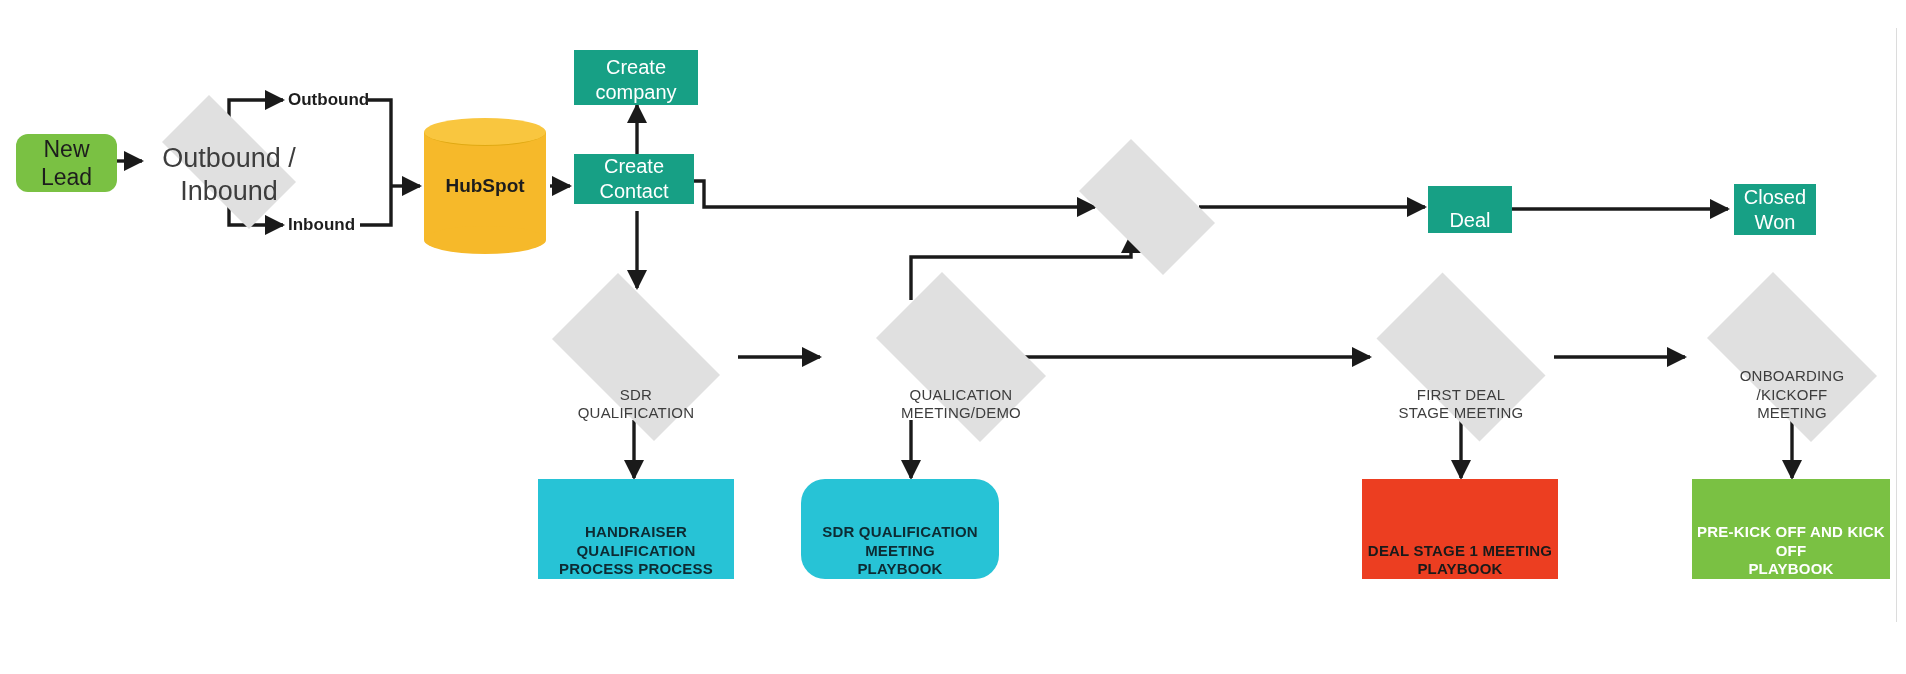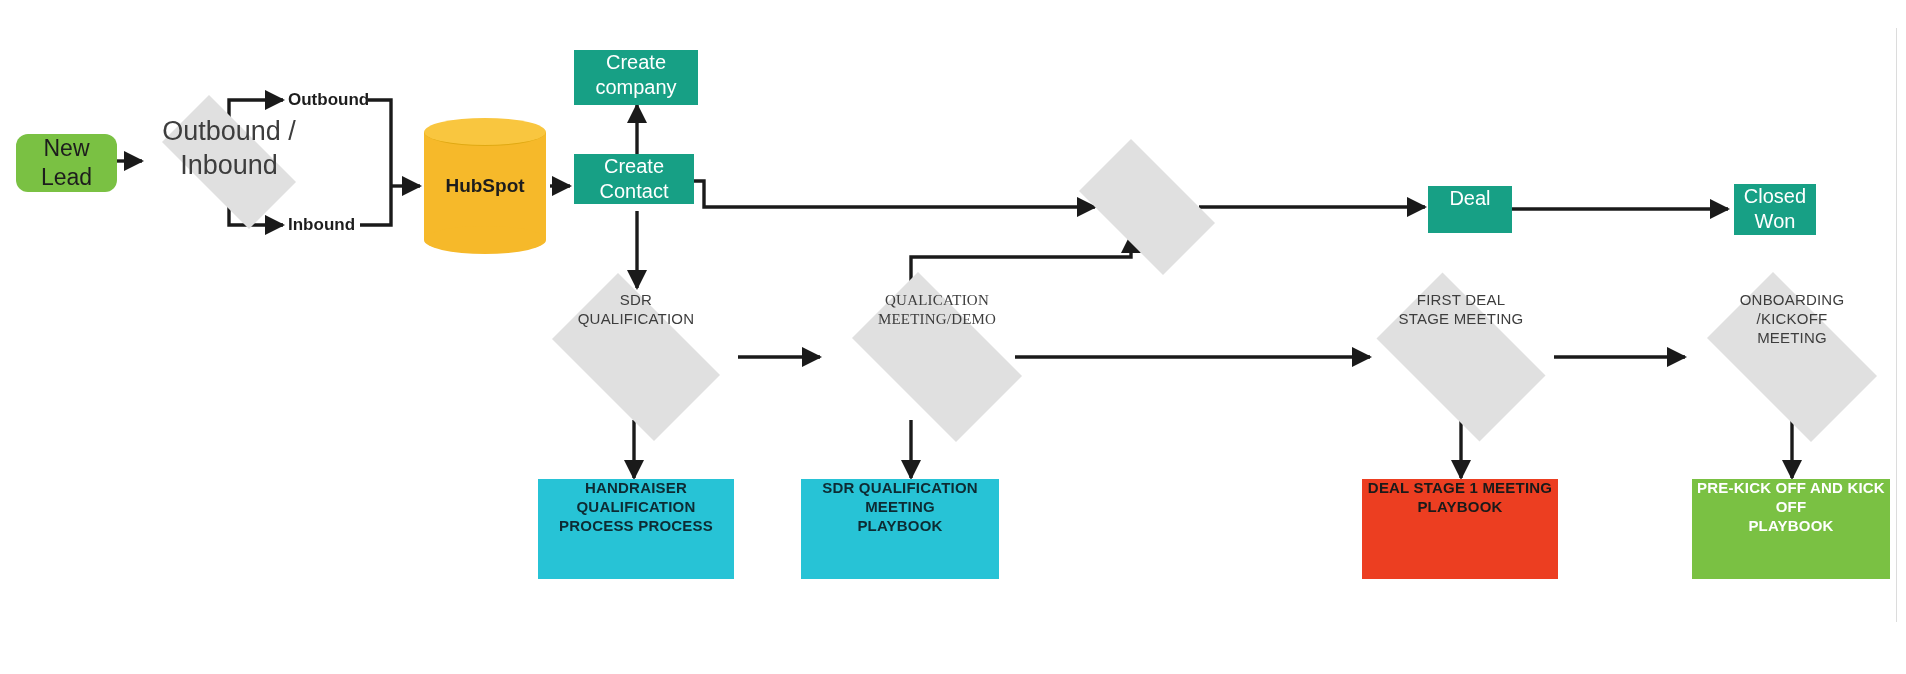--- a/index.html
+++ b/index.html
@@ -23,21 +23,21 @@
     position: absolute;
     left: 0;
     top: 0;
     width: 1906px;
     height: 674px;
   }
   .node {
     position: absolute;
     box-sizing: border-box;
     display: flex;
-    align-items: flex-start;
+    align-items: flex-end;
     justify-content: center;
     text-align: center;
     line-height: 1.25;
     white-space: pre-line;
   }
 
   
   .term {
     border-radius: 12px;
     background: #7ac143;
@@ -236,21 +236,21 @@
     <span>Closed
 Won</span>
   </div>
 
   <div class="node diamond d-big" style="left:534px; top:291px; width:204px; height:132px;">
     <div class="dshape"></div>
     <div class="dlabel">SDR
 QUALIFICATION</div>
   </div>
 
-  <div class="node diamond d-big" style="left:833px; top:291px; width:208px; height:132px;font-family:Liberation Serif, serif;">
+  <div class="node diamond d-big" style="left:857px; top:291px; width:208px; height:132px;">
     <div class="dshape"></div>
     <div class="dlabel">QUALICATION
 MEETING/DEMO</div>
   </div>
 
   <div class="node diamond d-big" style="left:1358px; top:291px; width:206px; height:132px;">
     <div class="dshape"></div>
     <div class="dlabel">FIRST DEAL
 STAGE MEETING</div>
   </div>
@@ -260,21 +260,21 @@
     <div class="dlabel">ONBOARDING
 /KICKOFF
 MEETING</div>
   </div>
 
   <div class="node playbook pb-cyan" style="left:538px; top:479px; width:196px; height:100px;">
     <span>HANDRAISER QUALIFICATION
 PROCESS PROCESS</span>
   </div>
 
-  <div class="node playbook pb-cyan" style="left:801px; top:479px; width:198px; height:100px;">
+  <div class="node playbook pb-cyan" style="left:801px; top:479px; width:198px; height:100px;border-radius:24px;">
     <span>SDR QUALIFICATION MEETING
 PLAYBOOK</span>
   </div>
 
   <div class="node playbook pb-red" style="left:1362px; top:479px; width:196px; height:100px;">
     <span>DEAL STAGE 1  MEETING
 PLAYBOOK</span>
   </div>
 
   <div class="node playbook pb-green" style="left:1692px; top:479px; width:198px; height:100px;">

